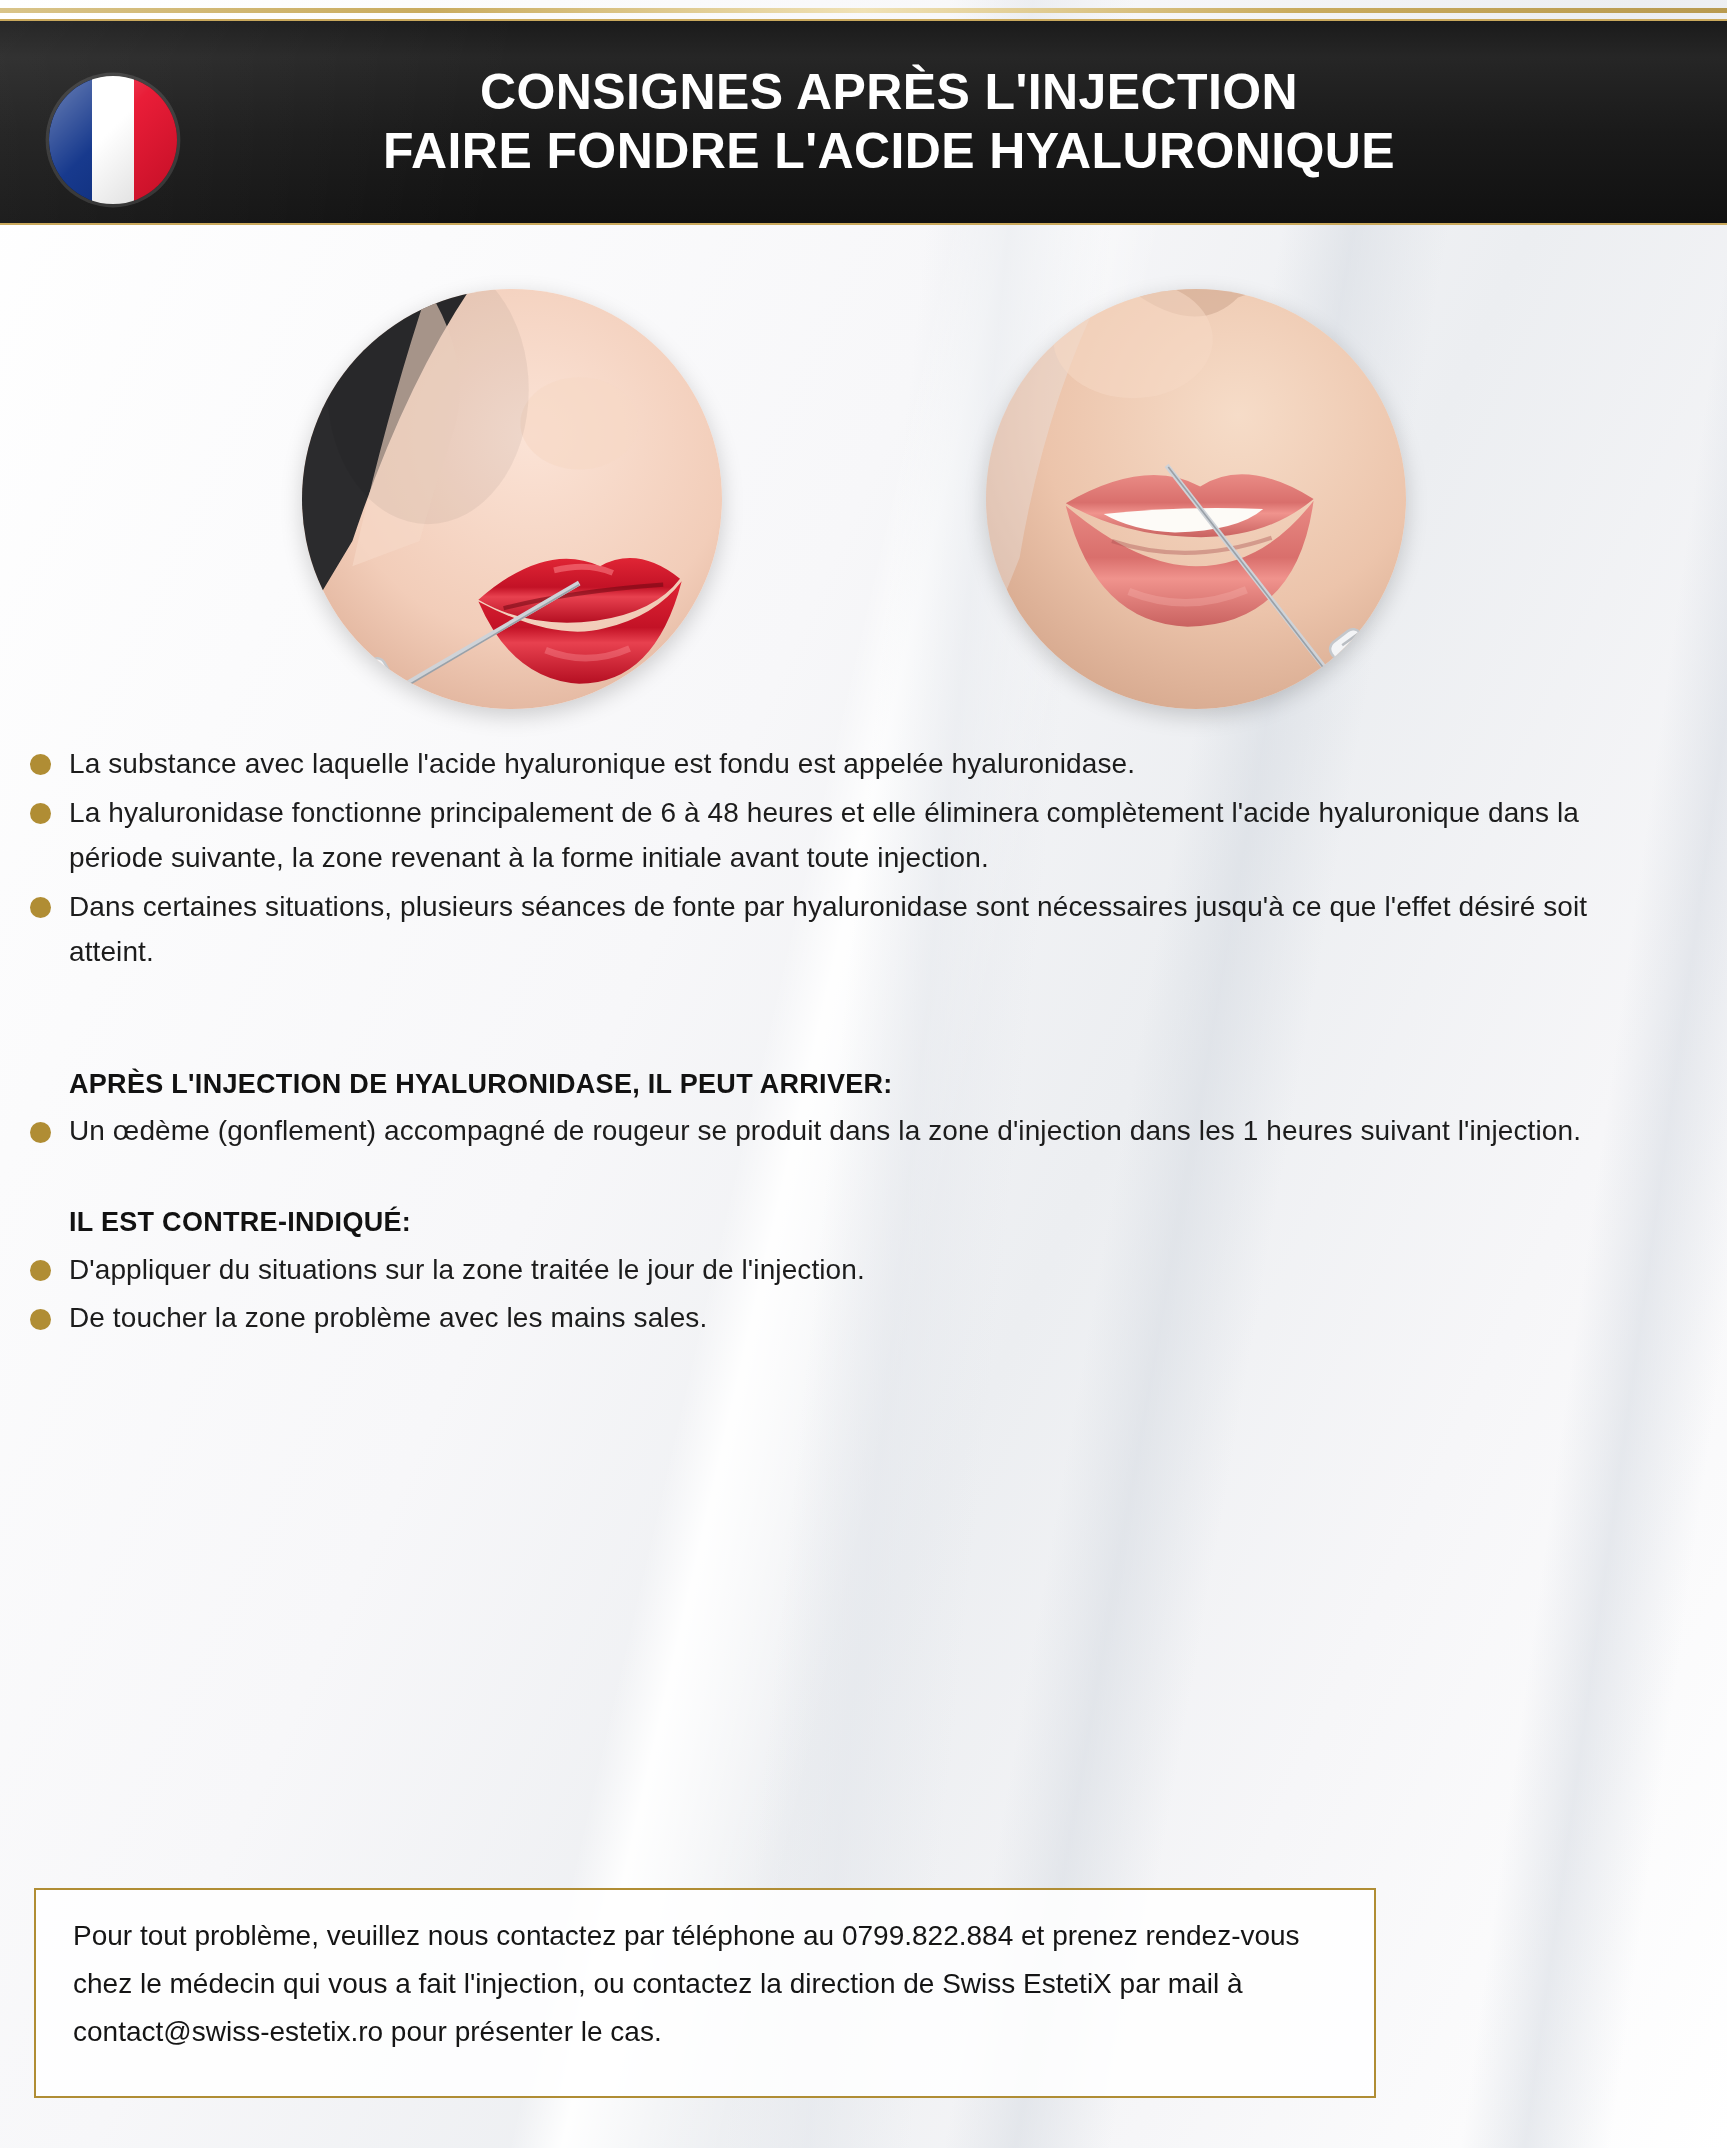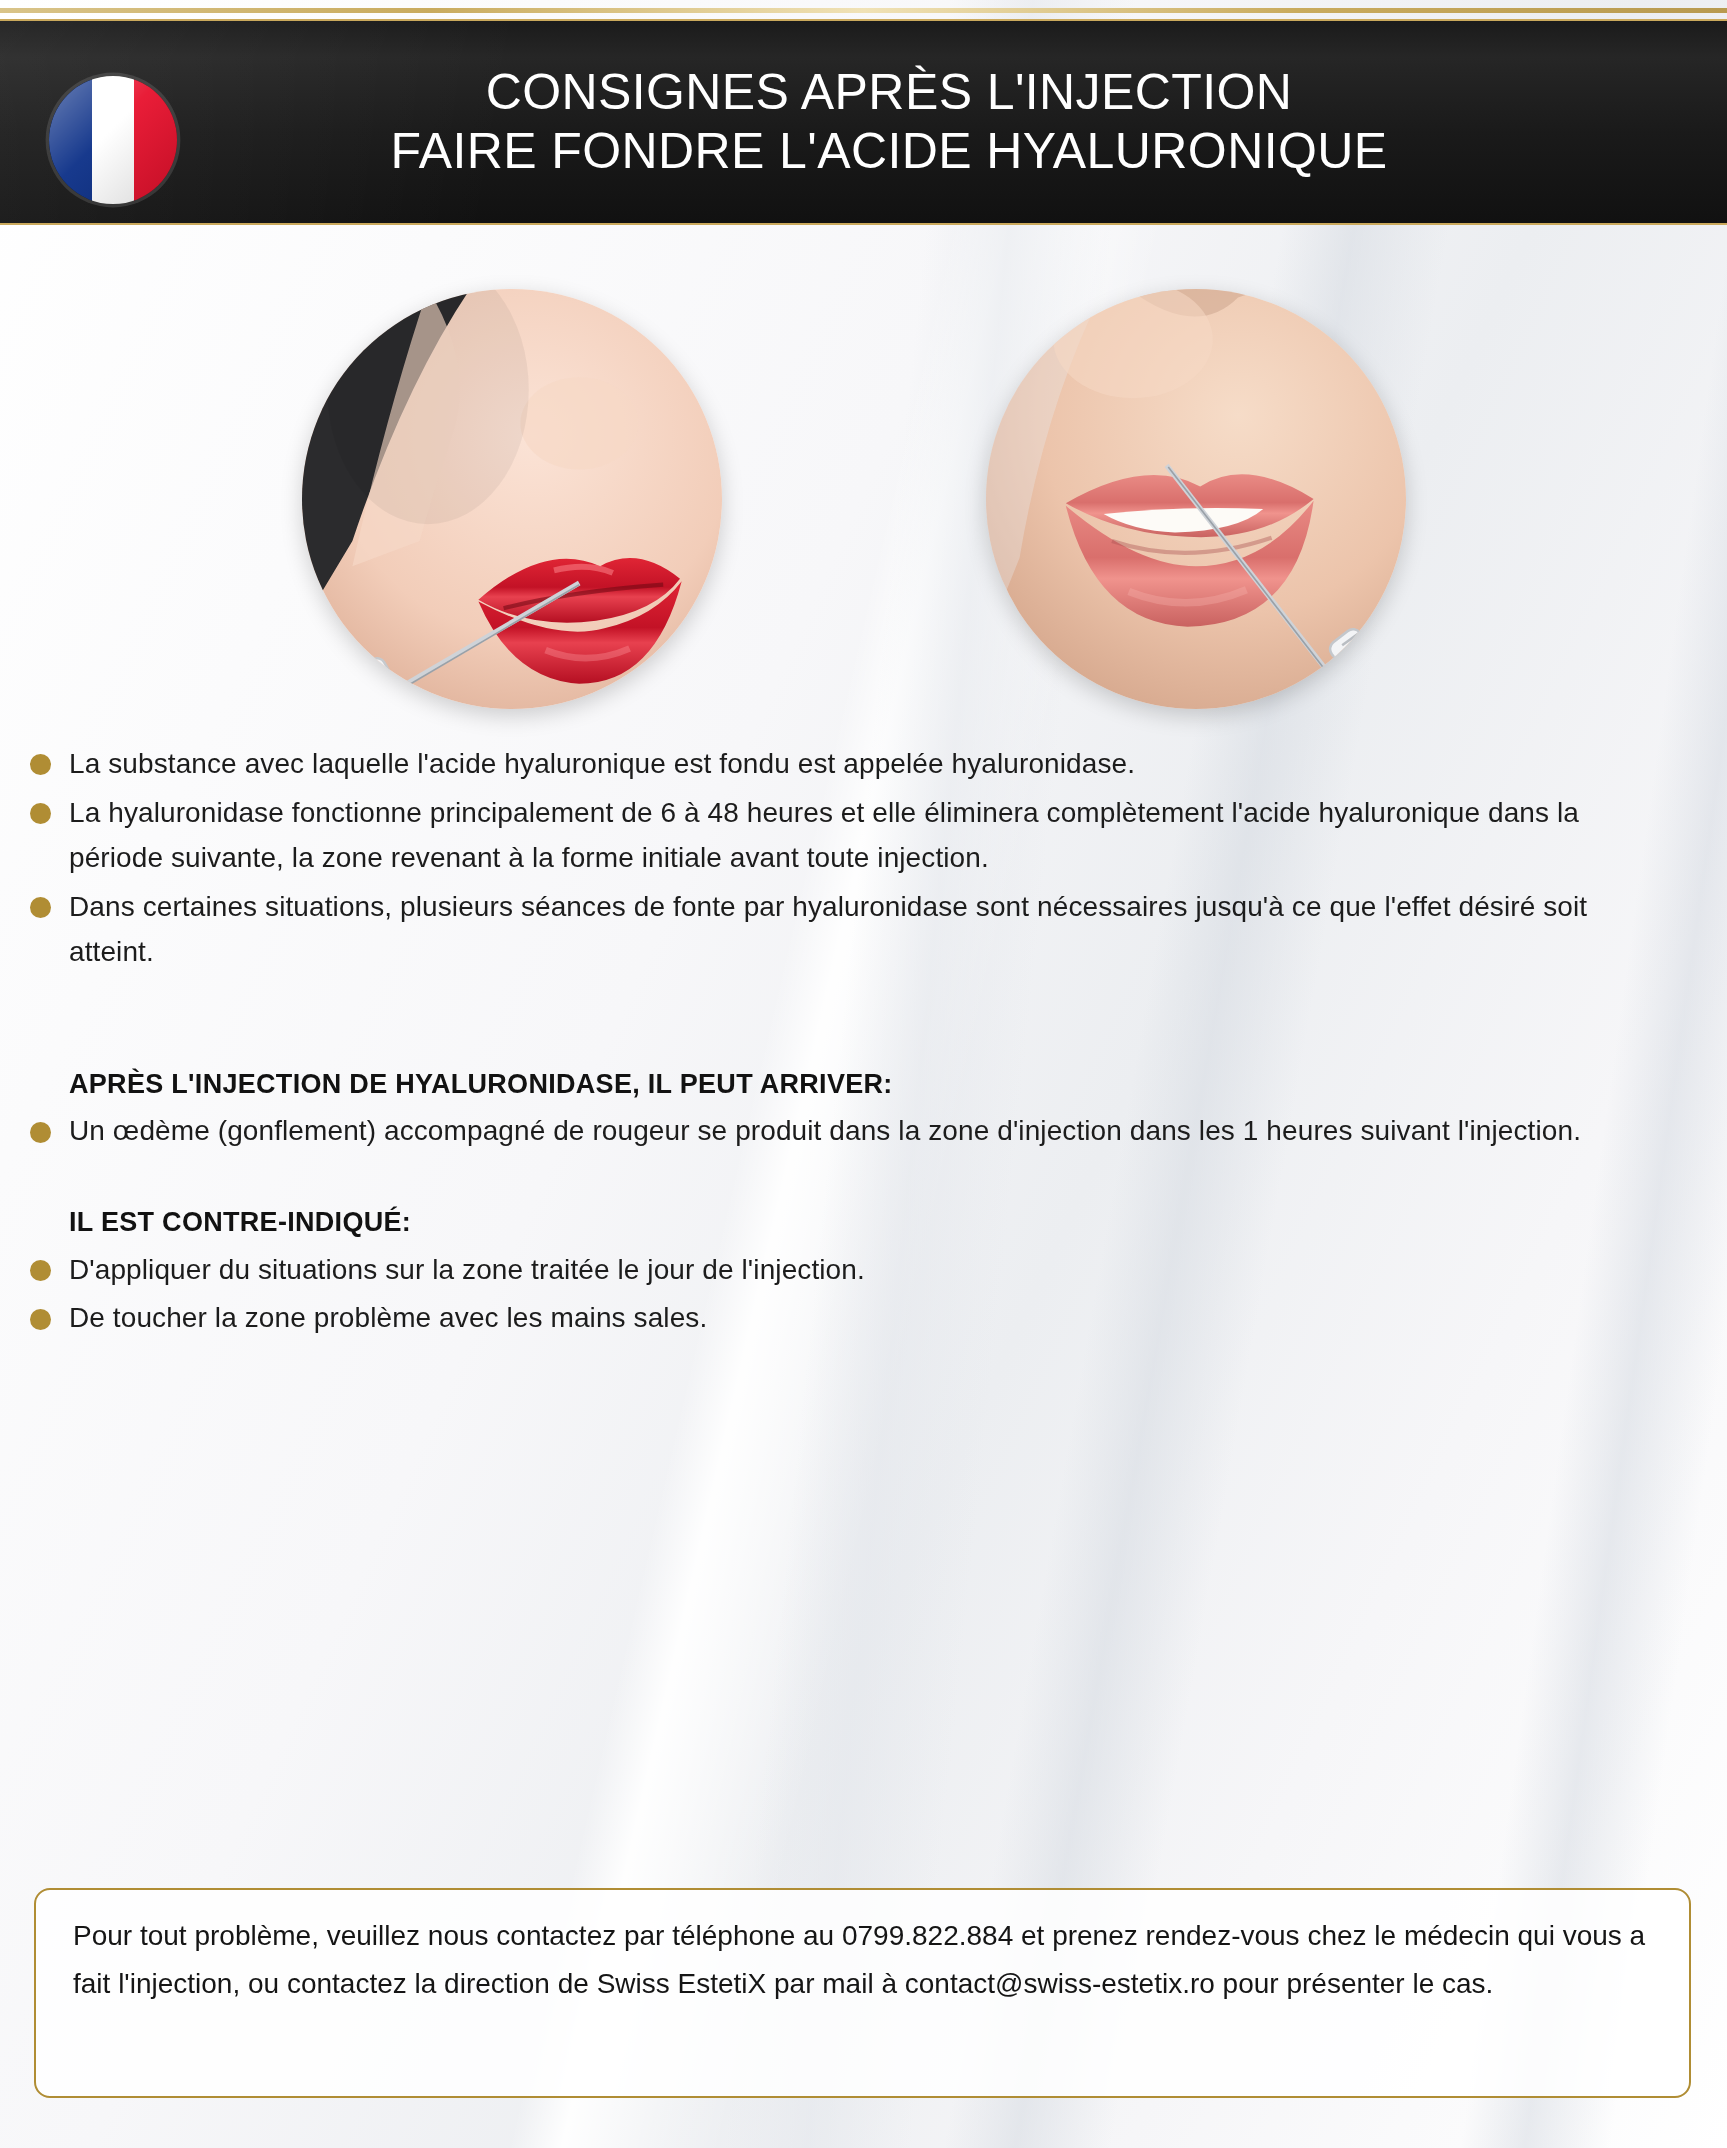--- a/index.html
+++ b/index.html
@@ -84,21 +84,21 @@
     align-items: center;
     justify-content: center;
   }
   .header-title-block {
     text-align: center;
     width: 1376px;
     margin-left: 50px;
   }
   .header-line {
     color: #ffffff;
-    font-weight: normal;
+    font-weight: bold;
     font-size: 50px;
     letter-spacing: 0.4px;
     line-height: 1.18;
     white-space: nowrap;
   }
   .flag {
     position: absolute;
     left: 49px;
     top: 57px;
     width: 128px;
@@ -173,24 +173,24 @@
     margin: 0 0 8.4px 52px;
   }
   .gap-lg { height: 91px; }
   .gap-md { height: 50px; }
 
   
   .footer-box {
     position: absolute;
     left: 34px;
     top: 1888px;
-    width: 1657px;
+    width: 1342px;
     min-height: 210px;
     border: 2.5px solid #b08d34;
-    border-radius: 16px;
+    border-radius: 0;
     background: rgba(255,255,255,0.85);
     padding: 22px 34px 22px 37px;
   }
   .footer-text {
     font-size: 28px;
     line-height: 1.72;
     color: #151515;
     font-weight: 500;
   }
 </style>

